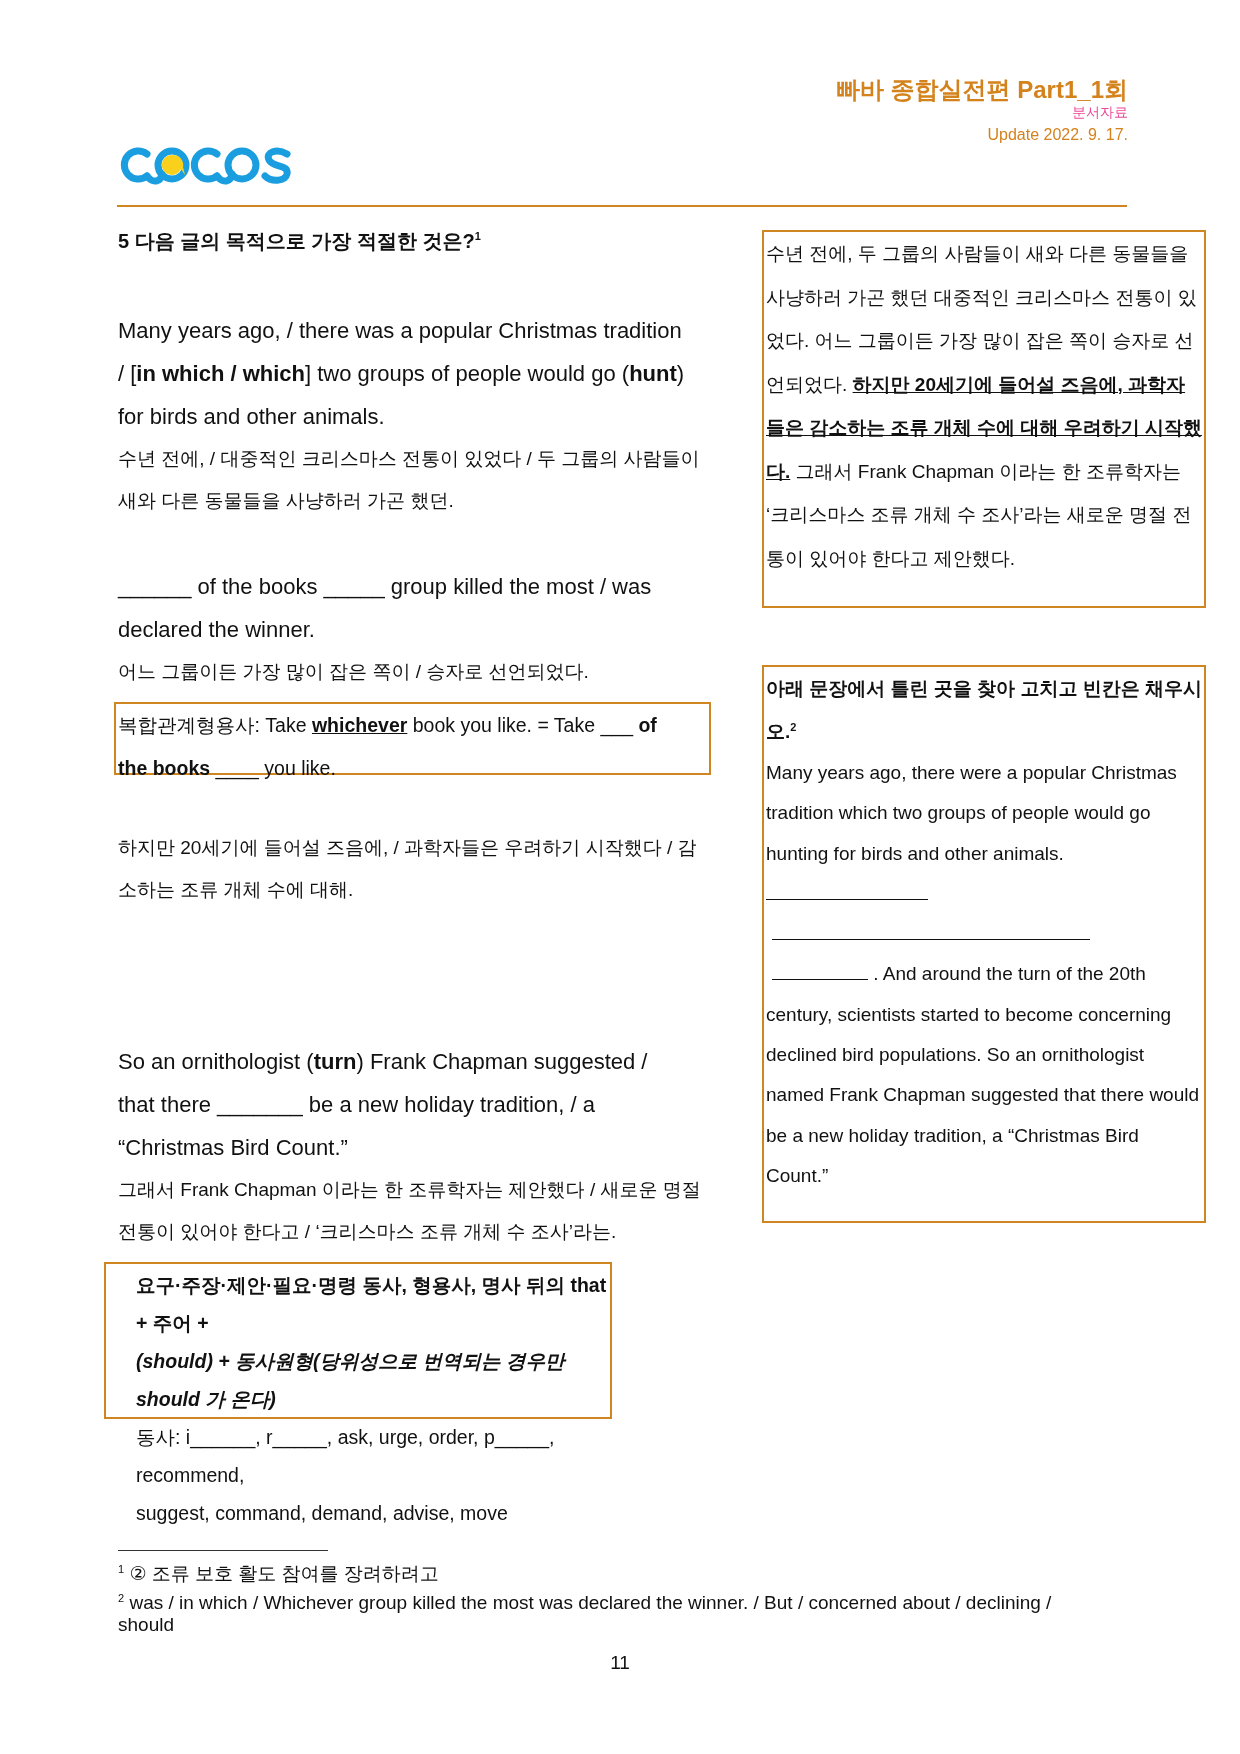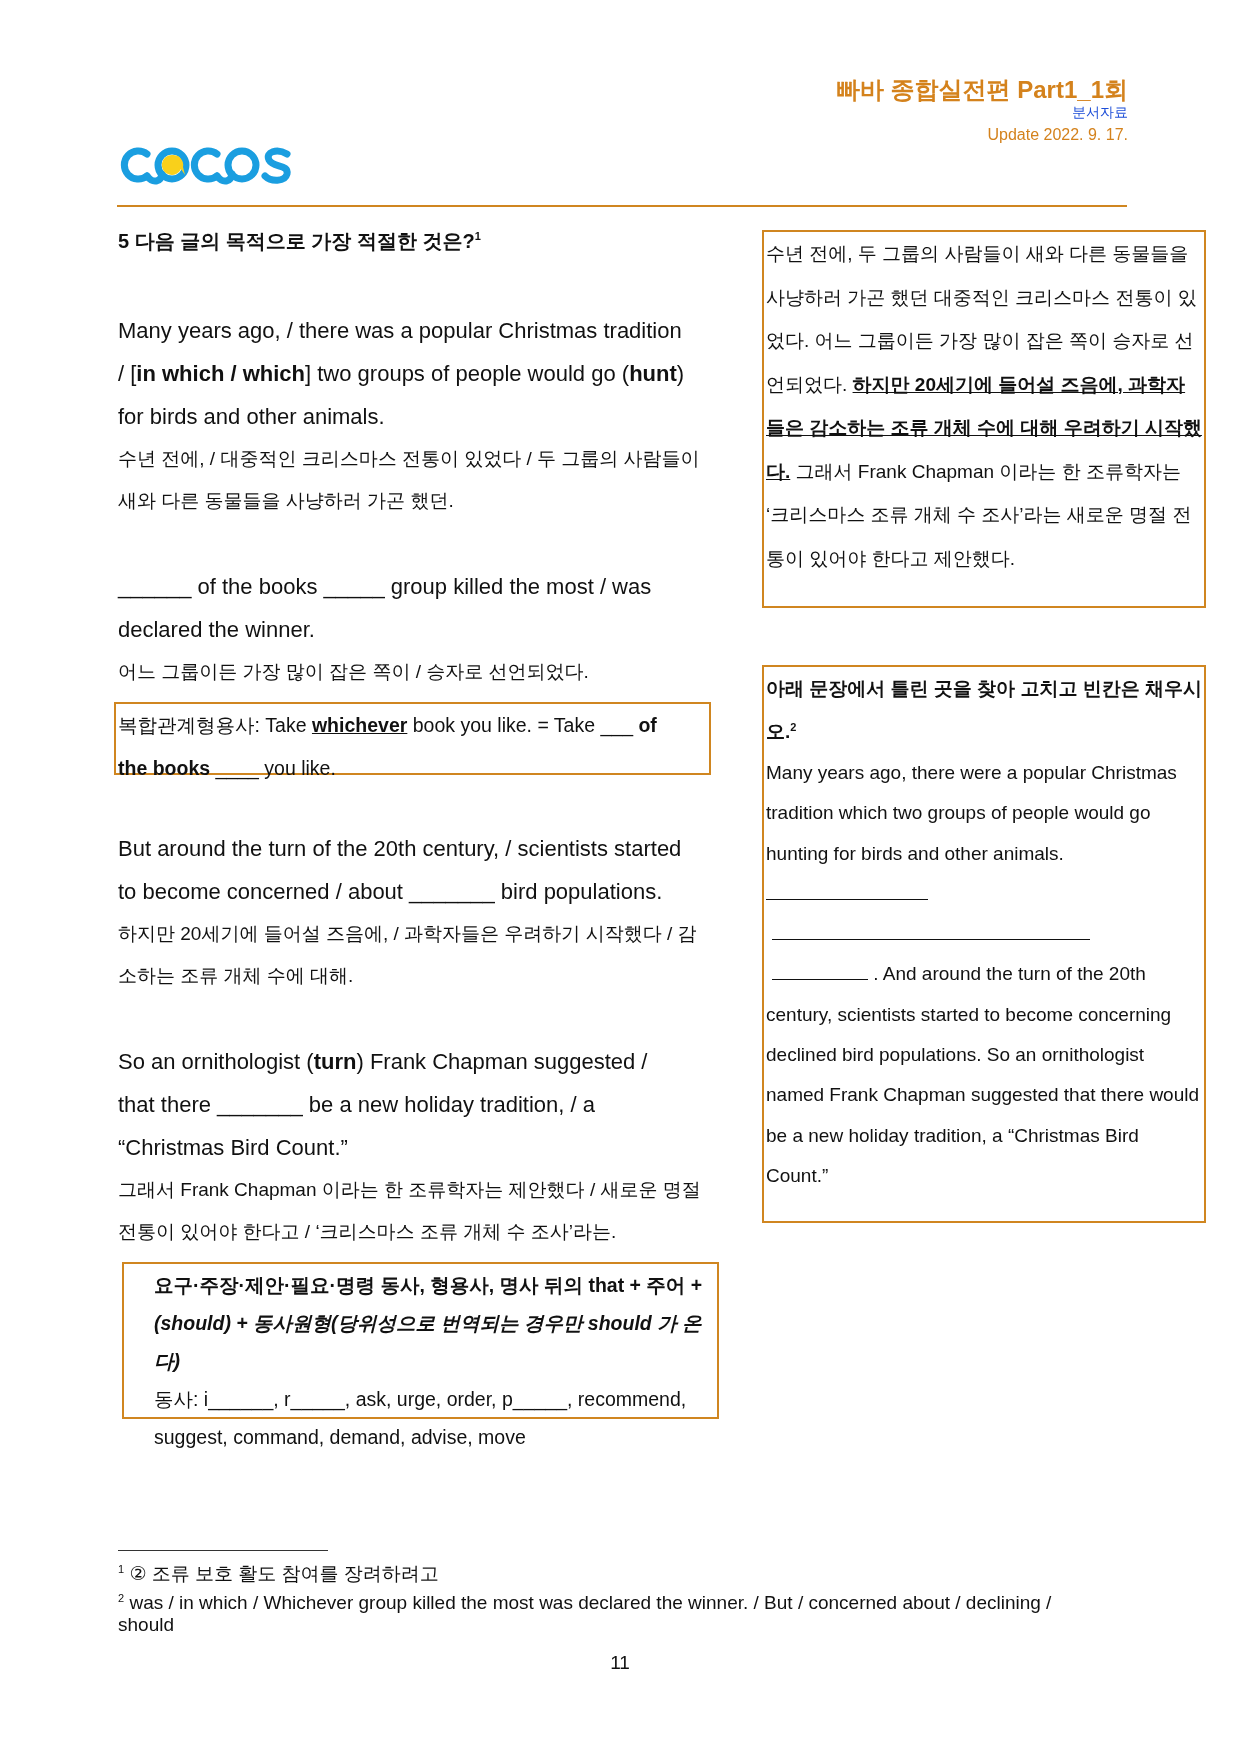--- a/index.html
+++ b/index.html
@@ -1,20 +1,20 @@
 <!DOCTYPE html>
 <html><head>
 <meta charset="utf-8">
 <style>
   html, body { margin: 0; padding: 0; background: #ffffff; }
   body { width: 1240px; height: 1754px; position: relative; overflow: hidden;
          font-family: "Liberation Sans", "DejaVu Sans", sans-serif; color: #111; }
   .abs { position: absolute; }
   .hdr-title { right: 112px; top: 74px; font-size: 24px; font-weight: bold; color: #d4821c; white-space: nowrap; }
-  .hdr-sub { right: 112px; top: 104px; font-size: 14px; color: #1d4ed8; text-align: right; }
+  .hdr-sub { right: 112px; top: 104px; font-size: 14px; color: #ec4899; text-align: right; }
   .hdr-date { right: 112px; top: 126px; font-size: 16px; color: #d4821c; text-align: right; }
   .logo { left: 117px; top: 142px; width: 180px; height: 46px; }
   .rule { left: 117px; top: 205px; width: 1010px; height: 2px; background: #d08620; }
 
   .left { left: 118px; width: 595px; }
   .q-title { top: 228px; font-size: 20px; font-weight: bold; }
   sup.fn { font-size: 11px; font-weight: bold; vertical-align: super; line-height: 0; }
   .en { font-size: 22px; line-height: 43px; }
   .ko { font-size: 19px; line-height: 42px; }
   b { font-weight: bold; }
@@ -75,37 +75,33 @@
   </div>
   <div class="ko">어느 그룹이든 가장 많이 잡은 쪽이 / 승자로 선언되었다.</div>
 </div>
 
 <div class="abs box box-sm" style="left:114px; top:702px; width:597px; height:73px;">
   <span>복합관계형용사: Take </span><b class="ul">whichever</b><span> book you like. = Take ___ </span><b>of</b><br>
   <b>the books</b><span> ____ you like.</span>
 </div>
 
 <div class="abs left" style="top:827px;">
-  <div class="en">
-    <div>But around the turn of the 20th century, / scientists started</div>
-    <div>to become concerned / about _______ bird populations.</div>
-  </div>
   <div class="ko">하지만 20세기에 들어설 즈음에, / 과학자들은  우려하기 시작했다 / 감소하는 조류 개체 수에 대해.</div>
 </div>
 
 <div class="abs left" style="top:1040px;">
   <div class="en">
     <div><span>So an ornithologist (</span><b>turn</b><span>) Frank Chapman suggested /</span></div>
     <div>that there _______ be a new holiday tradition, / a</div>
     <div>“Christmas Bird Count.”</div>
   </div>
   <div class="ko">그래서 Frank Chapman 이라는 한 조류학자는  제안했다 / 새로운 명절 전통이 있어야 한다고 / ‘크리스마스 조류 개체 수 조사’라는.</div>
 </div>
 
-<div class="abs box box-sm" style="left:122px; top:1262px; width:597px; height:157px; line-height:38px; padding-top:2px;padding-left:30px;">
+<div class="abs box box-sm" style="left:104px; top:1262px; width:508px; height:157px; line-height:38px; padding-top:2px;padding-left:30px;">
   <div style="font-weight:bold;">요구·주장·제안·필요·명령 동사, 형용사, 명사 뒤의 that + 주어 +</div>
   <div style="font-weight:bold;font-style:italic;">(should) + 동사원형(당위성으로 번역되는 경우만 should 가 온다)</div>
   <div>동사: i______, r_____, ask, urge, order, p_____, recommend,</div>
   <div>suggest, command, demand, advise, move</div>
 </div>
 
 <div class="abs box r-col r-box1">
   <span>수년 전에, 두 그룹의 사람들이 새와 다른 동물들을 사냥하러 가곤 했던 대중적인 크리스마스 전통이 있었다. 어느 그룹이든 가장 많이 잡은 쪽이 승자로 선언되었다. </span><b class="ul">하지만 20세기에 들어설 즈음에, 과학자들은 감소하는 조류 개체 수에 대해 우려하기 시작했다.</b><span> 그래서 Frank Chapman 이라는 한 조류학자는 ‘크리스마스 조류 개체 수 조사’라는 새로운 명절 전통이 있어야 한다고 제안했다.</span>
 </div>
 

